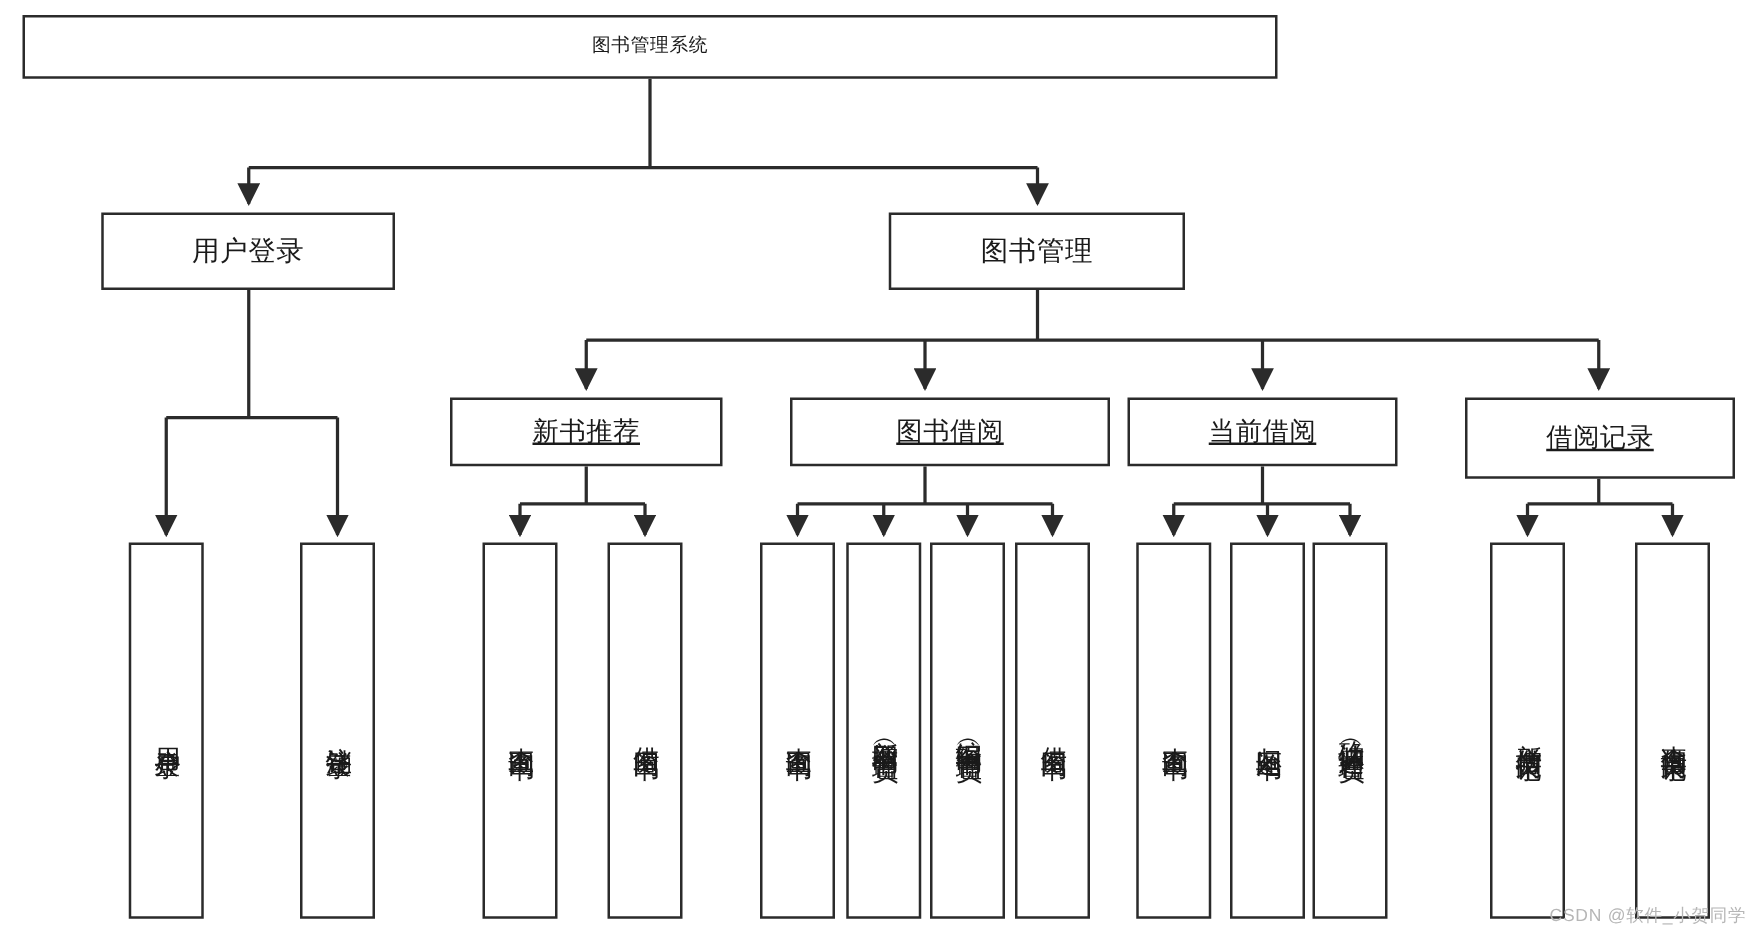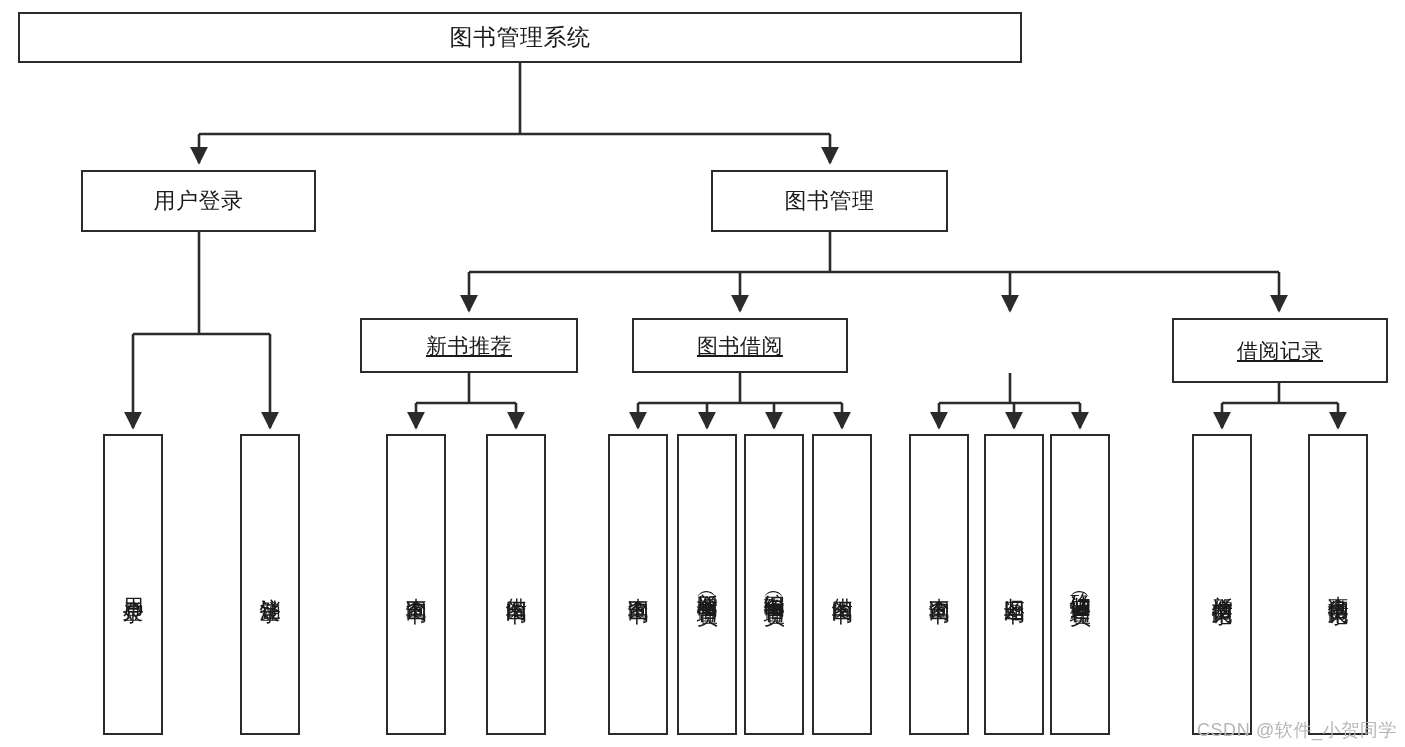--- a/index.html
+++ b/index.html
@@ -33,39 +33,39 @@
     align-items: center;
     justify-content: center;
     text-align: center;
     color: #1a1a1a;
   }
   .node .label {
     display: block;
     line-height: 1.12;
     letter-spacing: 0.5px;
   }
-  .node-root .label { font-size: 23px; }
+  .node-root .label { font-size: 15px; }
   .node-l2 .label   { font-size: 22px; }
   .node-l3 .label   { font-size: 21px; text-decoration: underline; }
   .node-leaf {
     border-width: 2px;
   }
   .node-leaf .label {
     font-size: 21px;
     writing-mode: vertical-rl;
     text-orientation: upright;
     line-height: 1.06;
     letter-spacing: 2px;
     white-space: nowrap;
   }
   #watermark {
     position: absolute;
     right: 8px;
     bottom: 5px;
-    font-size: 18px;
+    font-size: 14px;
     color: #b6b6b6;
     letter-spacing: 0.6px;
     user-select: none;
     pointer-events: none;
   }
 </style>
 </head>
 <body>
 
 <div id="canvas">
@@ -127,22 +127,25 @@
   <div class="node node-l2" style="left:81px; top:170px; width:235px; height:62px;">
     <span class="label">用户登录</span>
   </div>
   <div class="node node-l2" style="left:711px; top:170px; width:237px; height:62px;">
     <span class="label">图书管理</span>
   </div>
 
   <div class="node node-l3" style="left:360px; top:318px; width:218px; height:55px;">
     <span class="label">新书推荐</span>
   </div>
-  <div class="node node-l3" style="left:632px; top:318px; width:216px; height:55px;">
+  <div class="node node-l3" style="left:632px; top:318px; width:256px; height:55px;">
     <span class="label">图书借阅</span>
+  </div>
+  <div class="node node-l3" style="left:902px; top:318px; width:216px; height:55px;">
+    <span class="label">当前借阅</span>
   </div>
   <div class="node node-l3" style="left:1172px; top:318px; width:216px; height:65px;">
     <span class="label">借阅记录</span>
   </div>
 
   <div class="node node-leaf" style="left:103px; top:434px; width:60px; height:301px;">
     <span class="label">用户登录</span>
   </div>
   <div class="node node-leaf" style="left:240px; top:434px; width:60px; height:301px;">
     <span class="label">注销登录</span>

